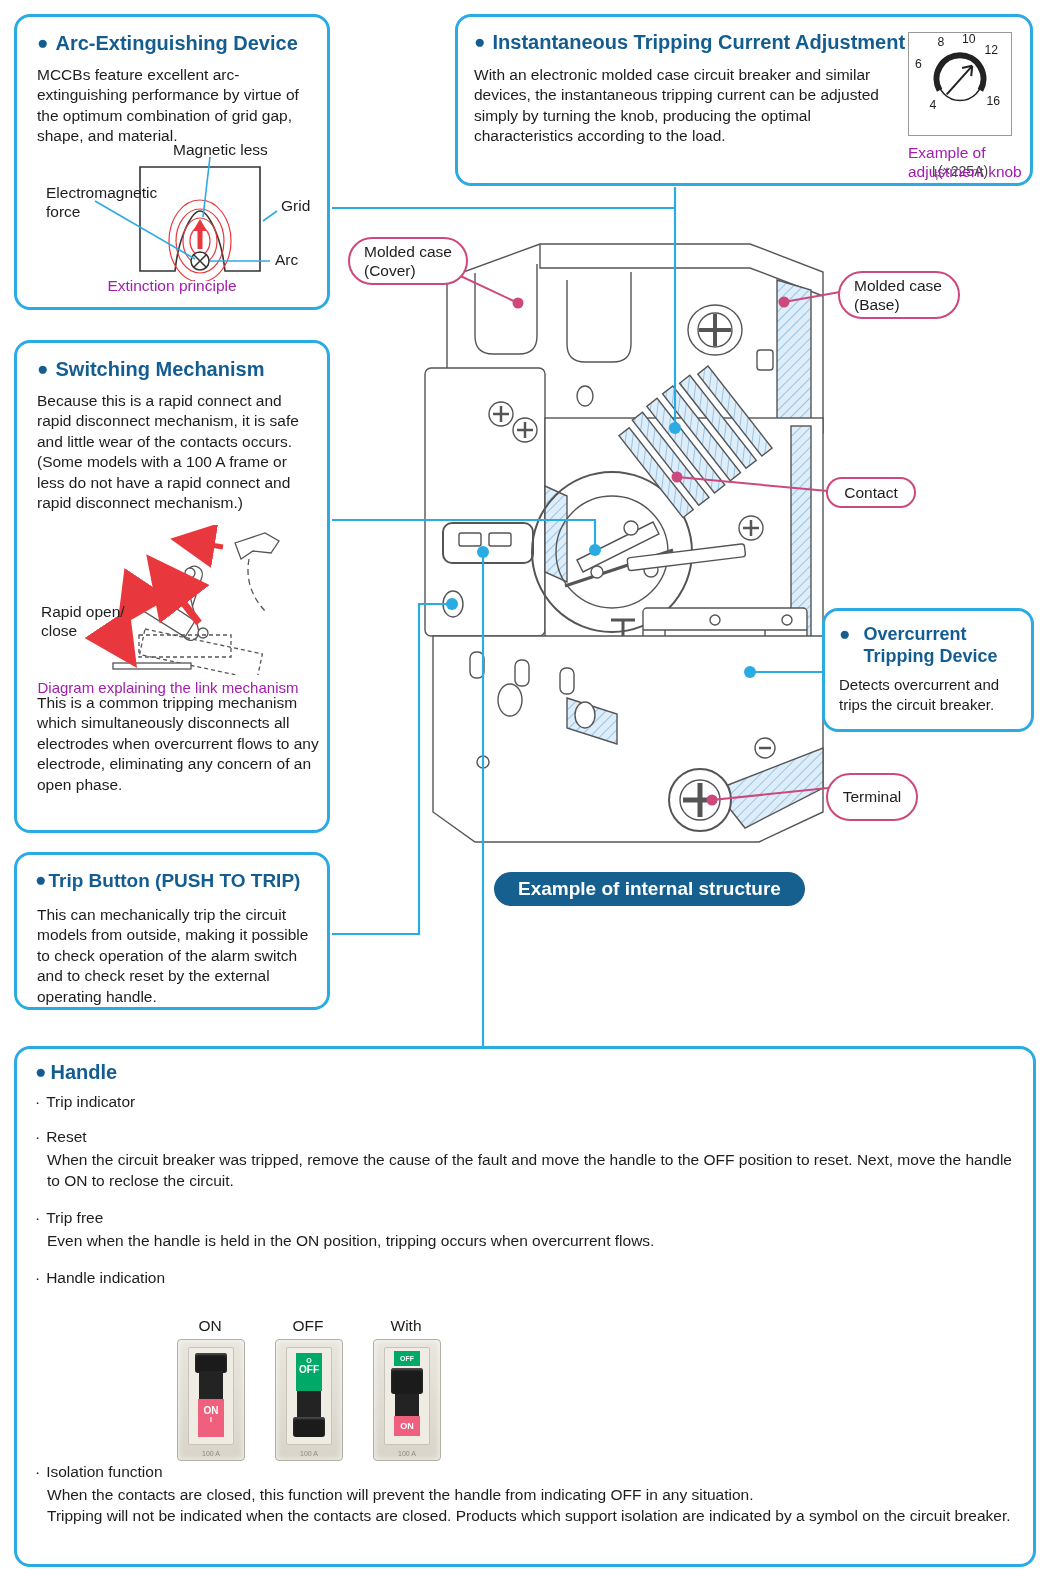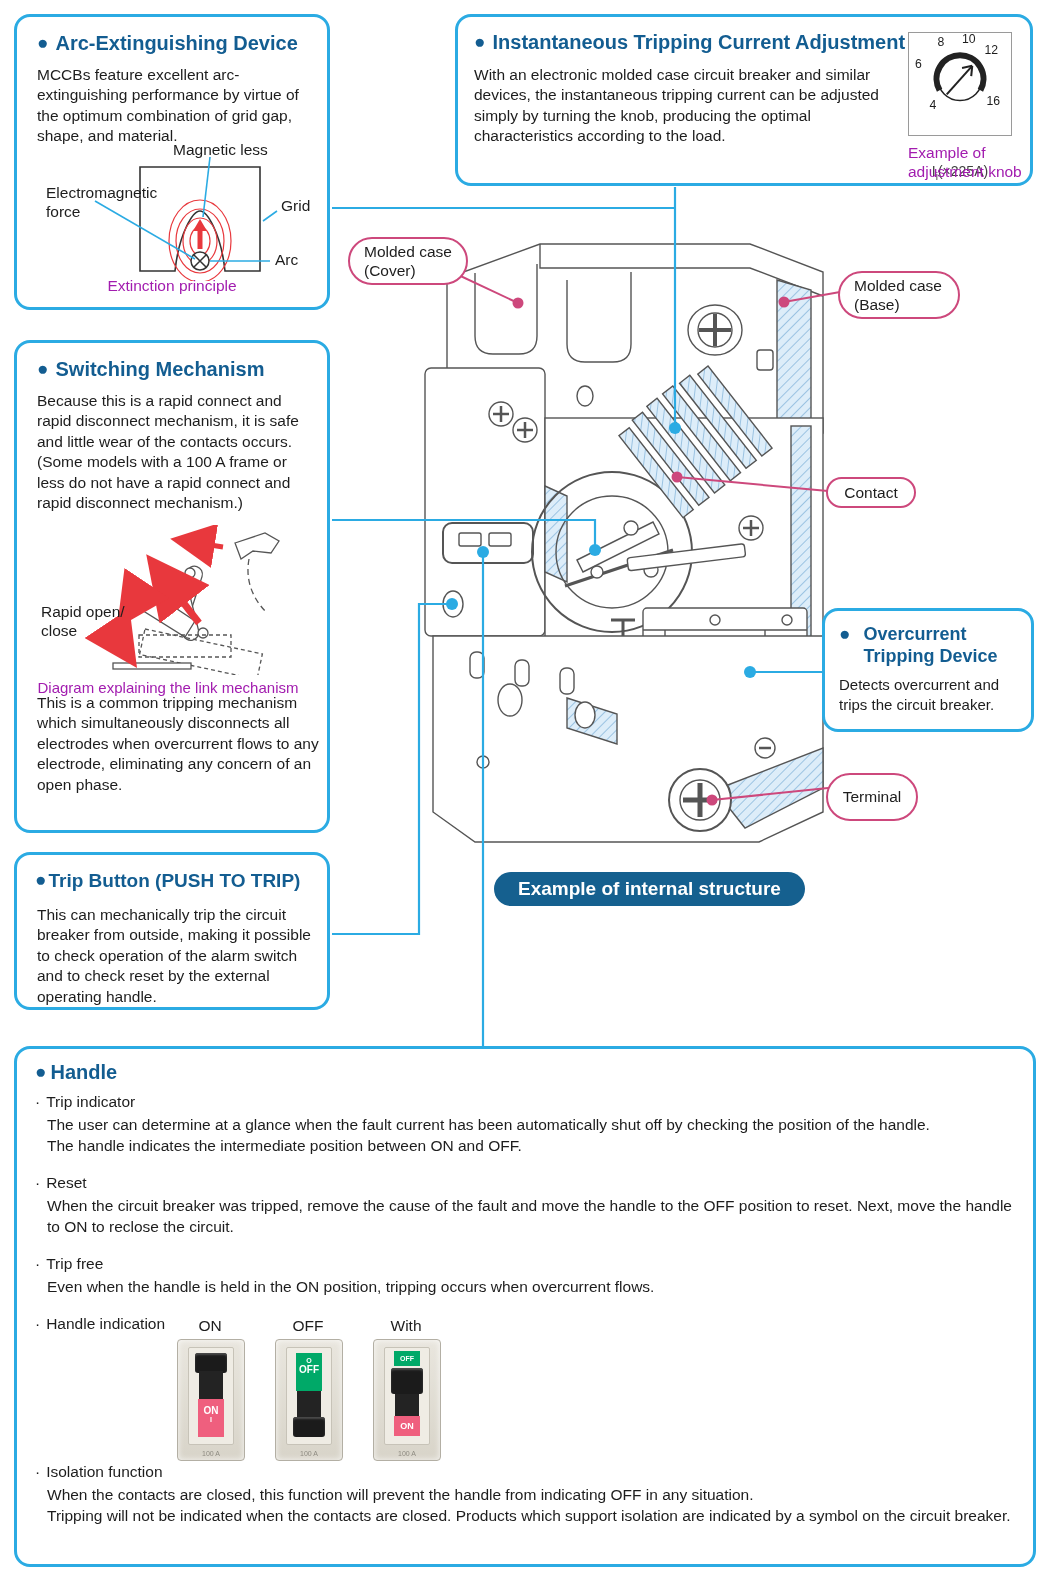--- a/index.html
+++ b/index.html
@@ -271,21 +271,21 @@
     </div>
     <div class="caption" style="position:absolute;left:0;right:8px;top:336px;text-align:center;font-size:15px;">Diagram explaining the link mechanism</div>
     <div class="body-txt" style="position:absolute;left:20px;top:350px;width:284px;">This is a common tripping mechanism which simultaneously disconnects all electrodes when overcurrent flows to any electrode, eliminating any concern of an open phase.</div>
   </div>
 
   <div class="bluebox" style="left:14px;top:852px;width:316px;height:158px;">
     <div class="boxtitle t19" style="position:absolute;left:18px;top:15px;gap:2px;">
       <span class="bullet">●</span>
       <span>Trip Button (PUSH TO TRIP)</span>
     </div>
-    <div class="body-txt" style="position:absolute;left:20px;top:50px;width:282px;">This can mechanically trip the circuit breaker from outside, making it possible to check operation of the alarm switch and to check reset by the external operating handle.</div>
+    <div class="body-txt" style="position:absolute;left:20px;top:50px;width:282px;">This can mechanically trip the circuit models from outside, making it possible to check operation of the alarm switch and to check reset by the external operating handle.</div>
   </div>
 
   <div class="bluebox" style="left:822px;top:608px;width:212px;height:124px;">
     <div class="boxtitle" style="position:absolute;left:14px;top:13px;font-size:18px;align-items:flex-start;">
       <span class="bullet">●</span>
       <span style="white-space:pre-line;line-height:1.2;margin-left:6px;">Overcurrent
 Tripping Device</span>
     </div>
     <div class="body-txt" style="position:absolute;left:14px;top:64px;width:184px;font-size:15px;">Detects overcurrent and trips the circuit breaker.</div>
   </div>
@@ -311,22 +311,20 @@
     <div class="boxtitle t20" style="position:absolute;left:18px;top:12px;gap:4px;">
       <span class="bullet">●</span>
       <span>Handle</span>
     </div>
 
     <div style="position:absolute;left:0;top:44px;width:1000px;">
       <div class="h-item-label">
         <span class="h-dot">·</span>
         <span>Trip indicator</span>
       </div>
-      <div class="h-body" style="width:975px;">The user can determine at a glance when the fault current has been automatically shut off by checking the position of the handle.
-The handle indicates the intermediate position between ON and OFF.</div>
 
       <div class="h-item-label" style="margin-top:17px;">
         <span class="h-dot">·</span>
         <span>Reset</span>
       </div>
       <div class="h-body" style="width:975px;">When the circuit breaker was tripped, remove the cause of the fault and move the handle to the OFF position to reset. Next, move the handle to ON to reclose the circuit.</div>
 
       <div class="h-item-label" style="margin-top:17px;">
         <span class="h-dot">·</span>
         <span>Trip free</span>

